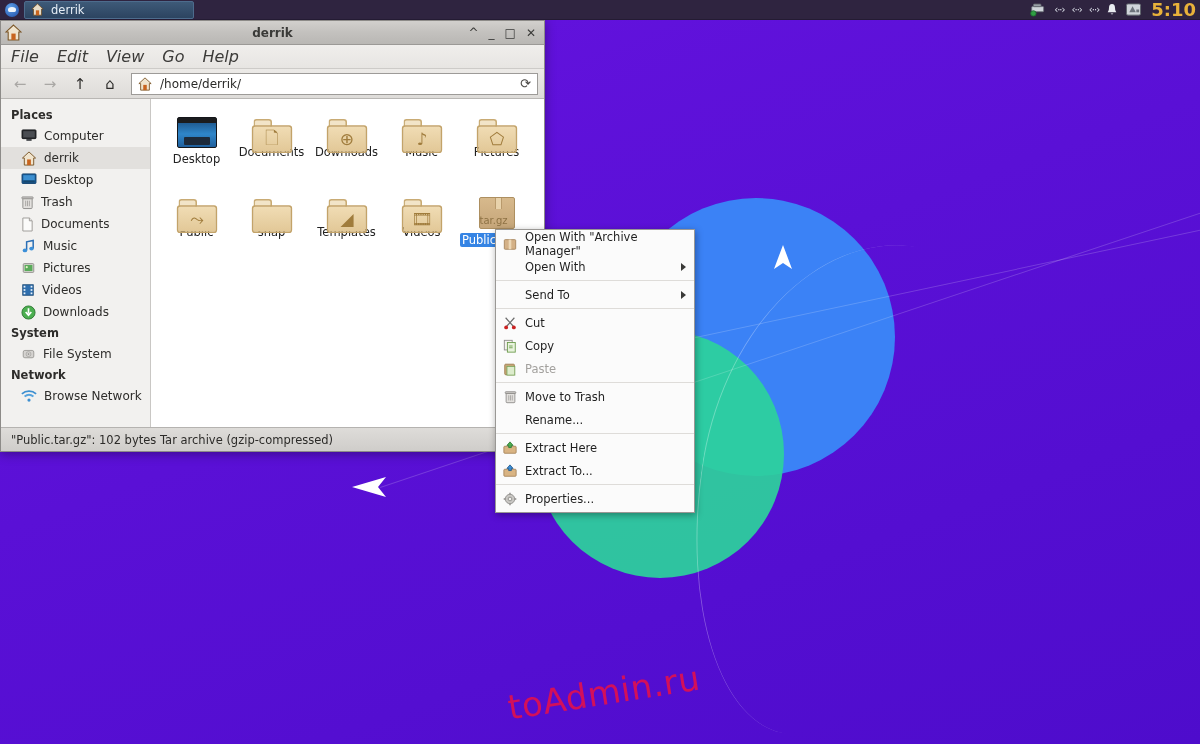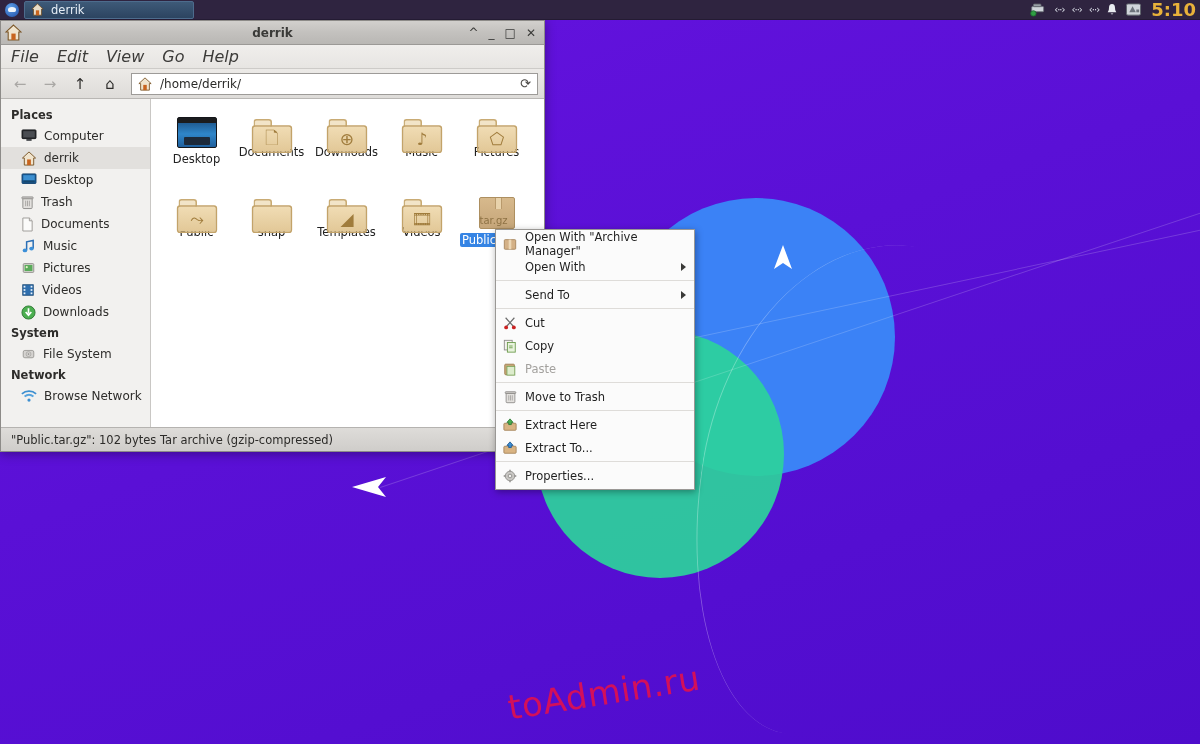--- a/index.html
+++ b/index.html
@@ -576,20 +576,24 @@
     <div class="ctx-item">
       <span class="ctx-ico">
         <svg width="13" height="14" viewBox="0 0 14 16">
           <rect x="2" y="3.5" width="10" height="11" rx="1" fill="#e3e1de" stroke="#8e8c89"></rect>
           <rect x="1" y="2" width="12" height="2" rx=".6" fill="#cfcdca" stroke="#8e8c89"></rect>
           <path d="M5 6 L5 12 M7 6 L7 12 M9 6 L9 12" stroke="#a6a4a1"></path>
         </svg>
       </span>
       <span>Move to Trash</span>
     </div>
+    <div class="ctx-item">
+      <span class="ctx-ico empty"></span>
+      <span>Rename...</span>
+    </div>
     <div class="ctx-sep"></div>
     <div class="ctx-item">
       <span class="ctx-ico">
         <svg width="14" height="14" viewBox="0 0 16 16">
           <rect x="1" y="6" width="14" height="8" rx="1" fill="#d9b483" stroke="#a5835a"></rect>
           <path d="M8 1 L11.5 5 L9.5 5 L9.5 7.5 L6.5 7.5 L6.5 5 L4.5 5 Z" fill="#4caf50" stroke="#2f7a33"></path>
         </svg>
       </span>
       <span>Extract Here</span>
     </div>

